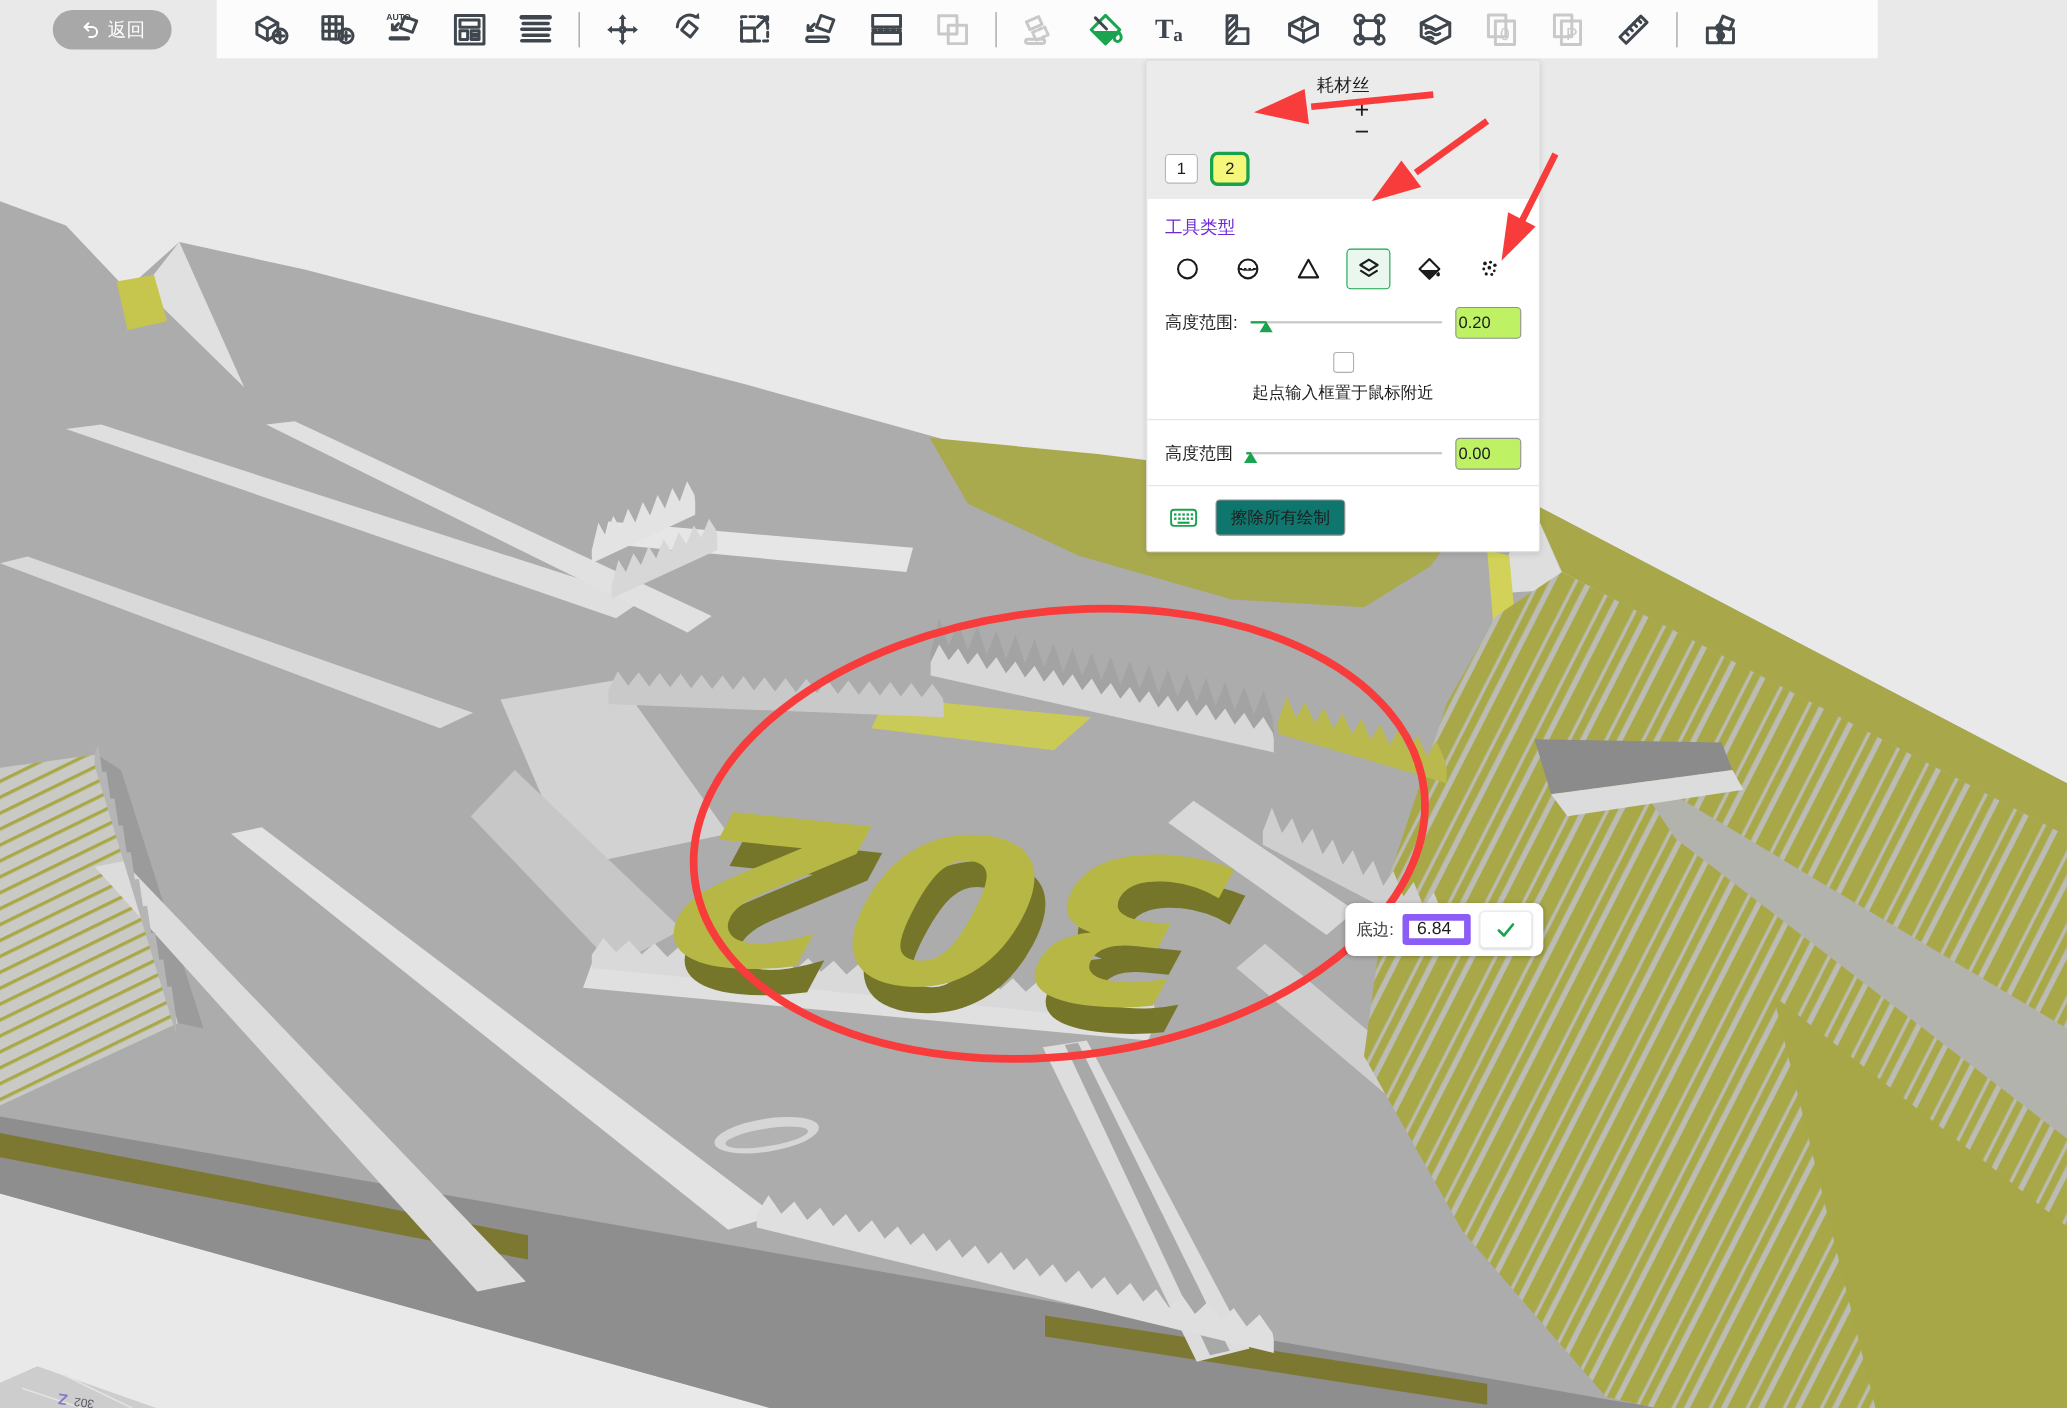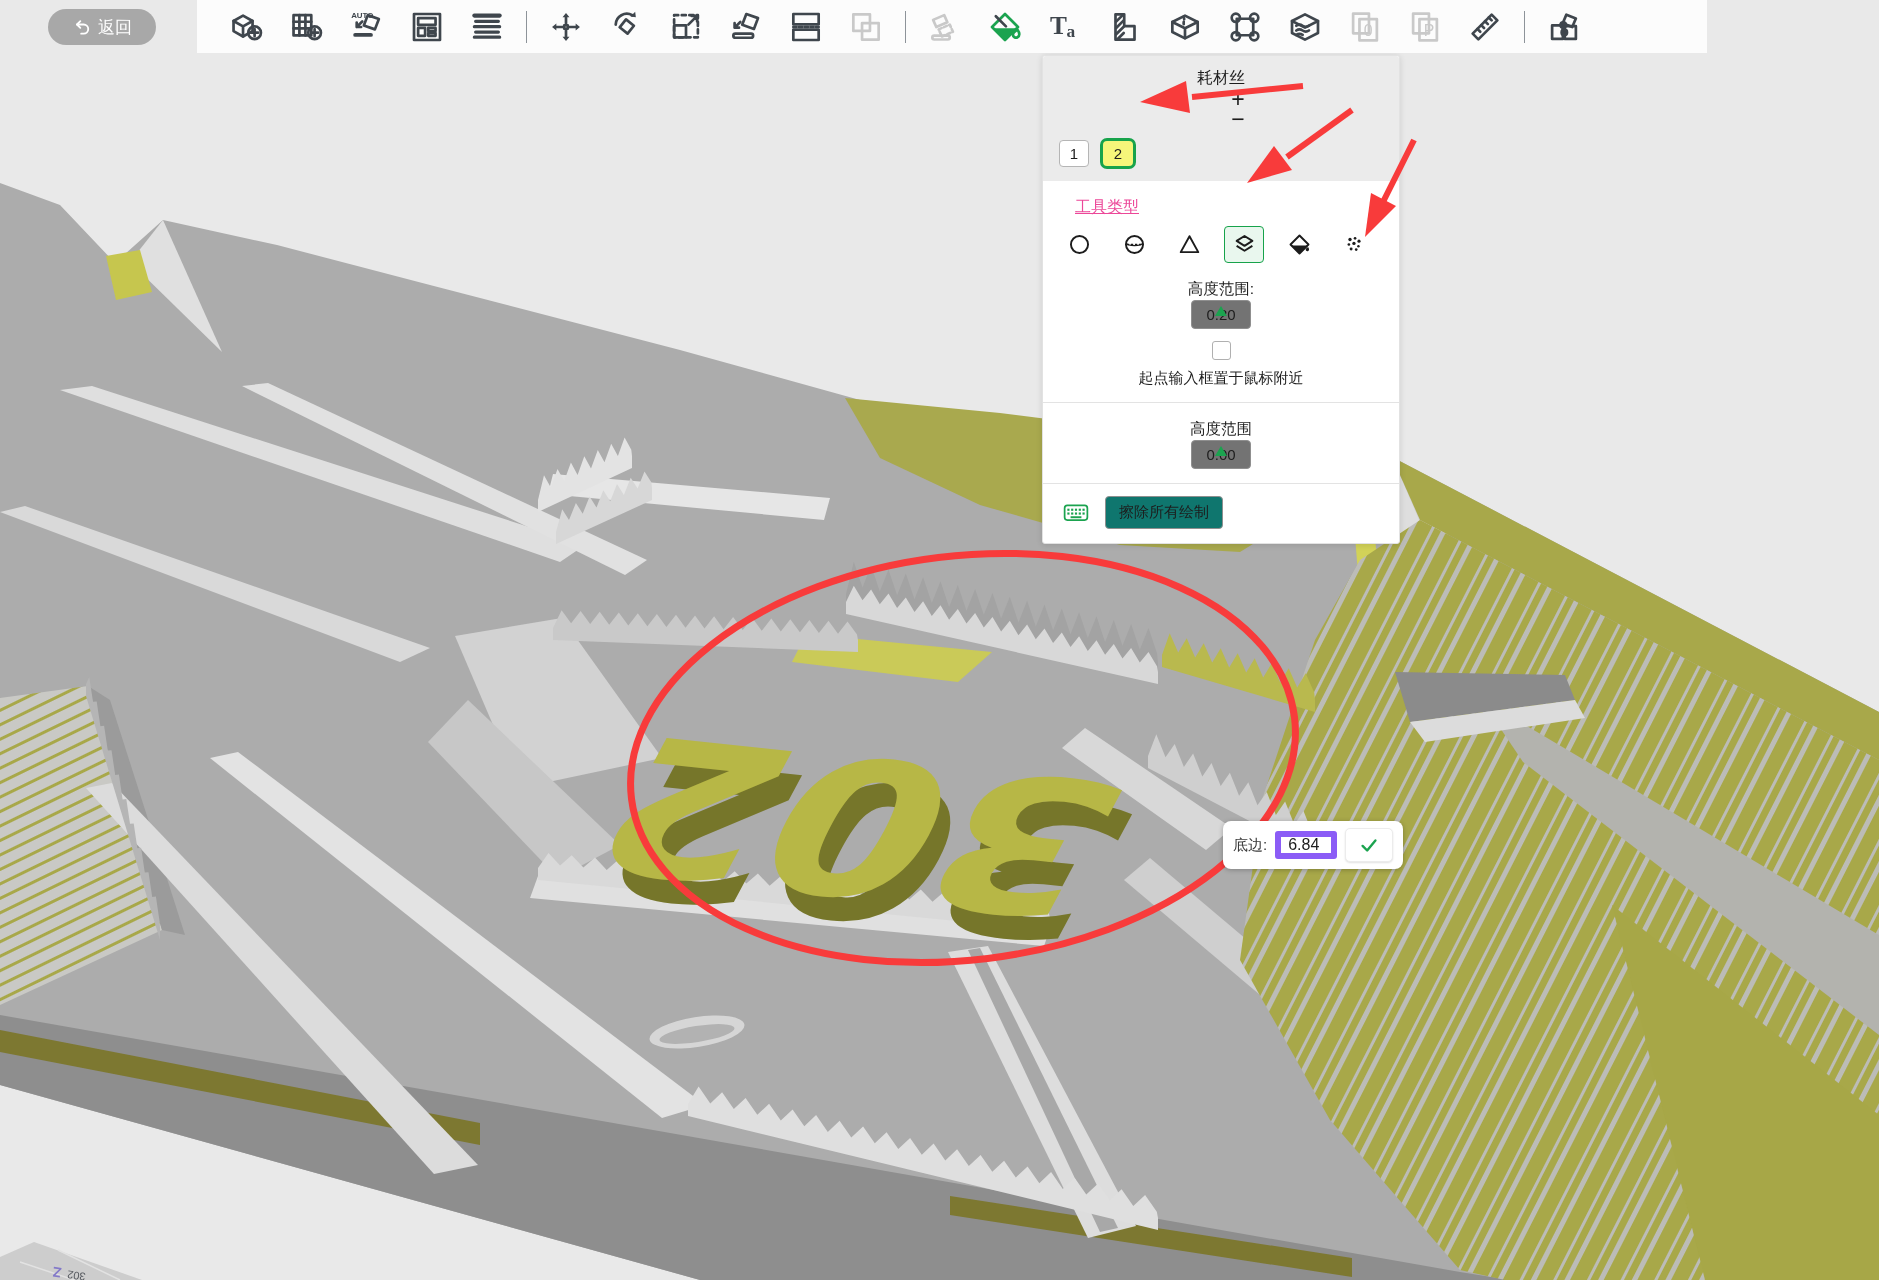--- a/index.html
+++ b/index.html
@@ -44,40 +44,40 @@
   .fil-label{font-size:16px;color:#1d1d1d;}
   .fil-btn{background:none;border:none;font-size:23px;line-height:20px;color:#1d1d1d;cursor:pointer;padding:0;margin-left:34px;font-weight:400;}
   .fil-row2{display:flex;align-items:center;gap:11px;margin-top:9px;}
   .slot{
     width:30px;height:27px;box-sizing:border-box;border:1px solid #b5b5b5;border-radius:4px;
     background:#fff;display:flex;align-items:center;justify-content:center;
     font-size:15px;color:#1d1d1d;cursor:pointer;
   }
   .slot.selected{width:36px;height:31px;background:#f6f67a;border:3px solid #17a34b;border-radius:7px;font-weight:400;}
   .panel-body{padding:4px 16px 14px;}
-  .sec-label{font-size:16px;color:#ec4899;margin:12px 16px 8px;text-decoration:underline;}
+  .sec-label{font-size:16px;color:#6d28d9;margin:12px 0 8px;}
   .tools-row{display:flex;align-items:center;gap:15px;margin:6px 0 4px;}
   .tool-btn{
     width:40px;height:37px;display:flex;align-items:center;justify-content:center;
     background:none;border:1.5px solid transparent;border-radius:4px;color:#1c1c1c;cursor:pointer;padding:0;
   }
   .tool-btn svg{width:27px;height:27px;}
   .tool-btn.selected{background:#e9f7ee;border-color:#17a34b;}
-  .slider-row{display:flex;align-items:center;margin-top:16px;flex-direction:column;}
+  .slider-row{display:flex;align-items:center;margin-top:16px;}
   .slider-label{font-size:15.5px;color:#1d1d1d;white-space:nowrap;}
   .slider{flex:1;position:relative;height:16px;margin:0 12px;}
   .slider .track{position:absolute;left:0;right:0;top:6px;height:2px;background:#c8c8c8;}
   .slider .fill{position:absolute;left:0;top:6px;height:2px;background:#1ba34f;}
   .slider .thumb{
     position:absolute;top:6px;width:0;height:0;
     border-left:6px solid transparent;border-right:6px solid transparent;border-bottom:10px solid #1ba34f;
   }
   .value-box{
-    width:54px;height:25px;border:1px solid #8f8f8f;border-radius:4px;background:#737373;
-    font-size:15px;color:#1d1d1d;text-align:center;font-family:inherit;box-sizing:content-box;
+    width:54px;height:25px;border:1px solid #8f8f8f;border-radius:4px;background:#bef264;
+    font-size:15px;color:#1d1d1d;text-align:left;font-family:inherit;box-sizing:content-box;
   }
   .checkbox-row{display:flex;align-items:center;gap:9px;margin-top:12px;flex-direction:column;}
   .checkbox{width:19px;height:19px;border:1.5px solid #b0b0b0;border-radius:3px;background:#fff;box-sizing:border-box;cursor:pointer;}
   .checkbox-label{font-size:15px;color:#1d1d1d;}
   .divider{height:1px;background:#e3e3e3;margin:14px -16px 0;}
   .erase-row{display:flex;align-items:center;gap:12px;margin-top:12px;}
   .kbd-btn{background:none;border:none;padding:0;cursor:pointer;width:34px;height:26px;}
   .kbd-btn svg{width:34px;height:26px;}
   .erase-btn{
     background:#0f766e;border:1px solid #8f8f8f;border-radius:4px;padding:6px 13px;

